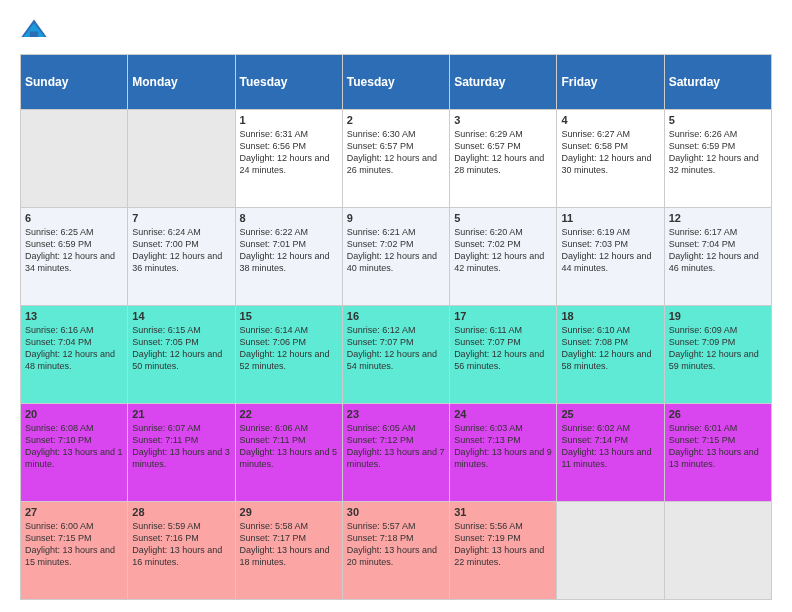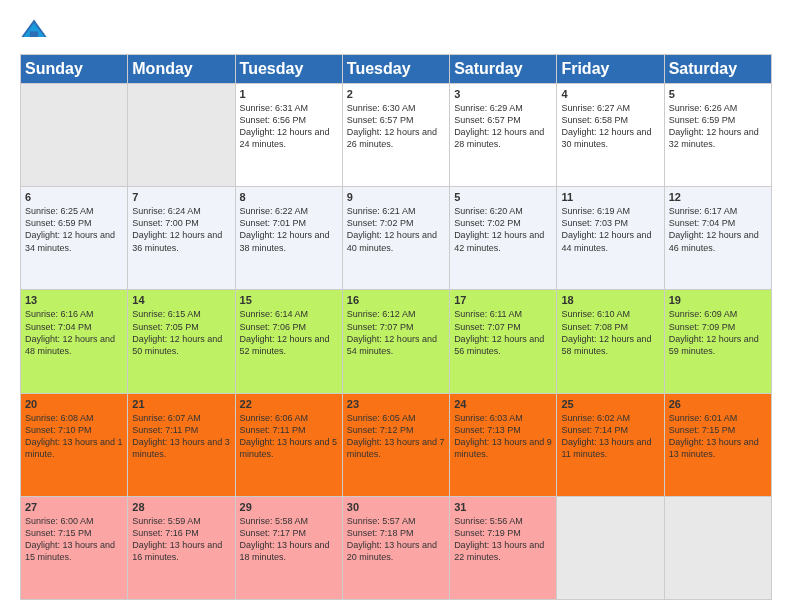--- a/index.html
+++ b/index.html
@@ -55,22 +55,22 @@
       flex: 1;
       border-collapse: collapse;
       width: 100%;
       table-layout: fixed;
     }
     .calendar thead tr {
       background: #2d6db5;
       color: #fff;
     }
     .calendar thead th {
-      padding: 5px 4px;
-      font-size: 16px;
+      padding: 20px 4px;
+      font-size: 12px;
       font-weight: bold;
       text-align: left;
       border: 1px solid #ccc;
     }
     .calendar tbody tr {
       vertical-align: top;
     }
     .calendar tbody td {
       border: 1px solid #ccc;
       padding: 4px 4px;
@@ -182,21 +182,21 @@
           </td>
           <td>
             <span class="day-number">11</span>
             <div class="cell-text">Sunrise: 6:19 AM<br>Sunset: 7:03 PM<br>Daylight: 12 hours and 44 minutes.</div>
           </td>
           <td>
             <span class="day-number">12</span>
             <div class="cell-text">Sunrise: 6:17 AM<br>Sunset: 7:04 PM<br>Daylight: 12 hours and 46 minutes.</div>
           </td>
         </tr>
-        <tr style="background: #bef264;">
+        <tr style="background: #5eead4;">
           <td>
             <span class="day-number">13</span>
             <div class="cell-text">Sunrise: 6:16 AM<br>Sunset: 7:04 PM<br>Daylight: 12 hours and 48 minutes.</div>
           </td>
           <td>
             <span class="day-number">14</span>
             <div class="cell-text">Sunrise: 6:15 AM<br>Sunset: 7:05 PM<br>Daylight: 12 hours and 50 minutes.</div>
           </td>
           <td>
             <span class="day-number">15</span>
@@ -212,21 +212,21 @@
           </td>
           <td>
             <span class="day-number">18</span>
             <div class="cell-text">Sunrise: 6:10 AM<br>Sunset: 7:08 PM<br>Daylight: 12 hours and 58 minutes.</div>
           </td>
           <td>
             <span class="day-number">19</span>
             <div class="cell-text">Sunrise: 6:09 AM<br>Sunset: 7:09 PM<br>Daylight: 12 hours and 59 minutes.</div>
           </td>
         </tr>
-        <tr style="background: #f97316; margin-left: 41px;">
+        <tr style="background: #d946ef; margin-left: 41px;">
           <td>
             <span class="day-number">20</span>
             <div class="cell-text">Sunrise: 6:08 AM<br>Sunset: 7:10 PM<br>Daylight: 13 hours and 1 minute.</div>
           </td>
           <td>
             <span class="day-number">21</span>
             <div class="cell-text">Sunrise: 6:07 AM<br>Sunset: 7:11 PM<br>Daylight: 13 hours and 3 minutes.</div>
           </td>
           <td>
             <span class="day-number">22</span>

